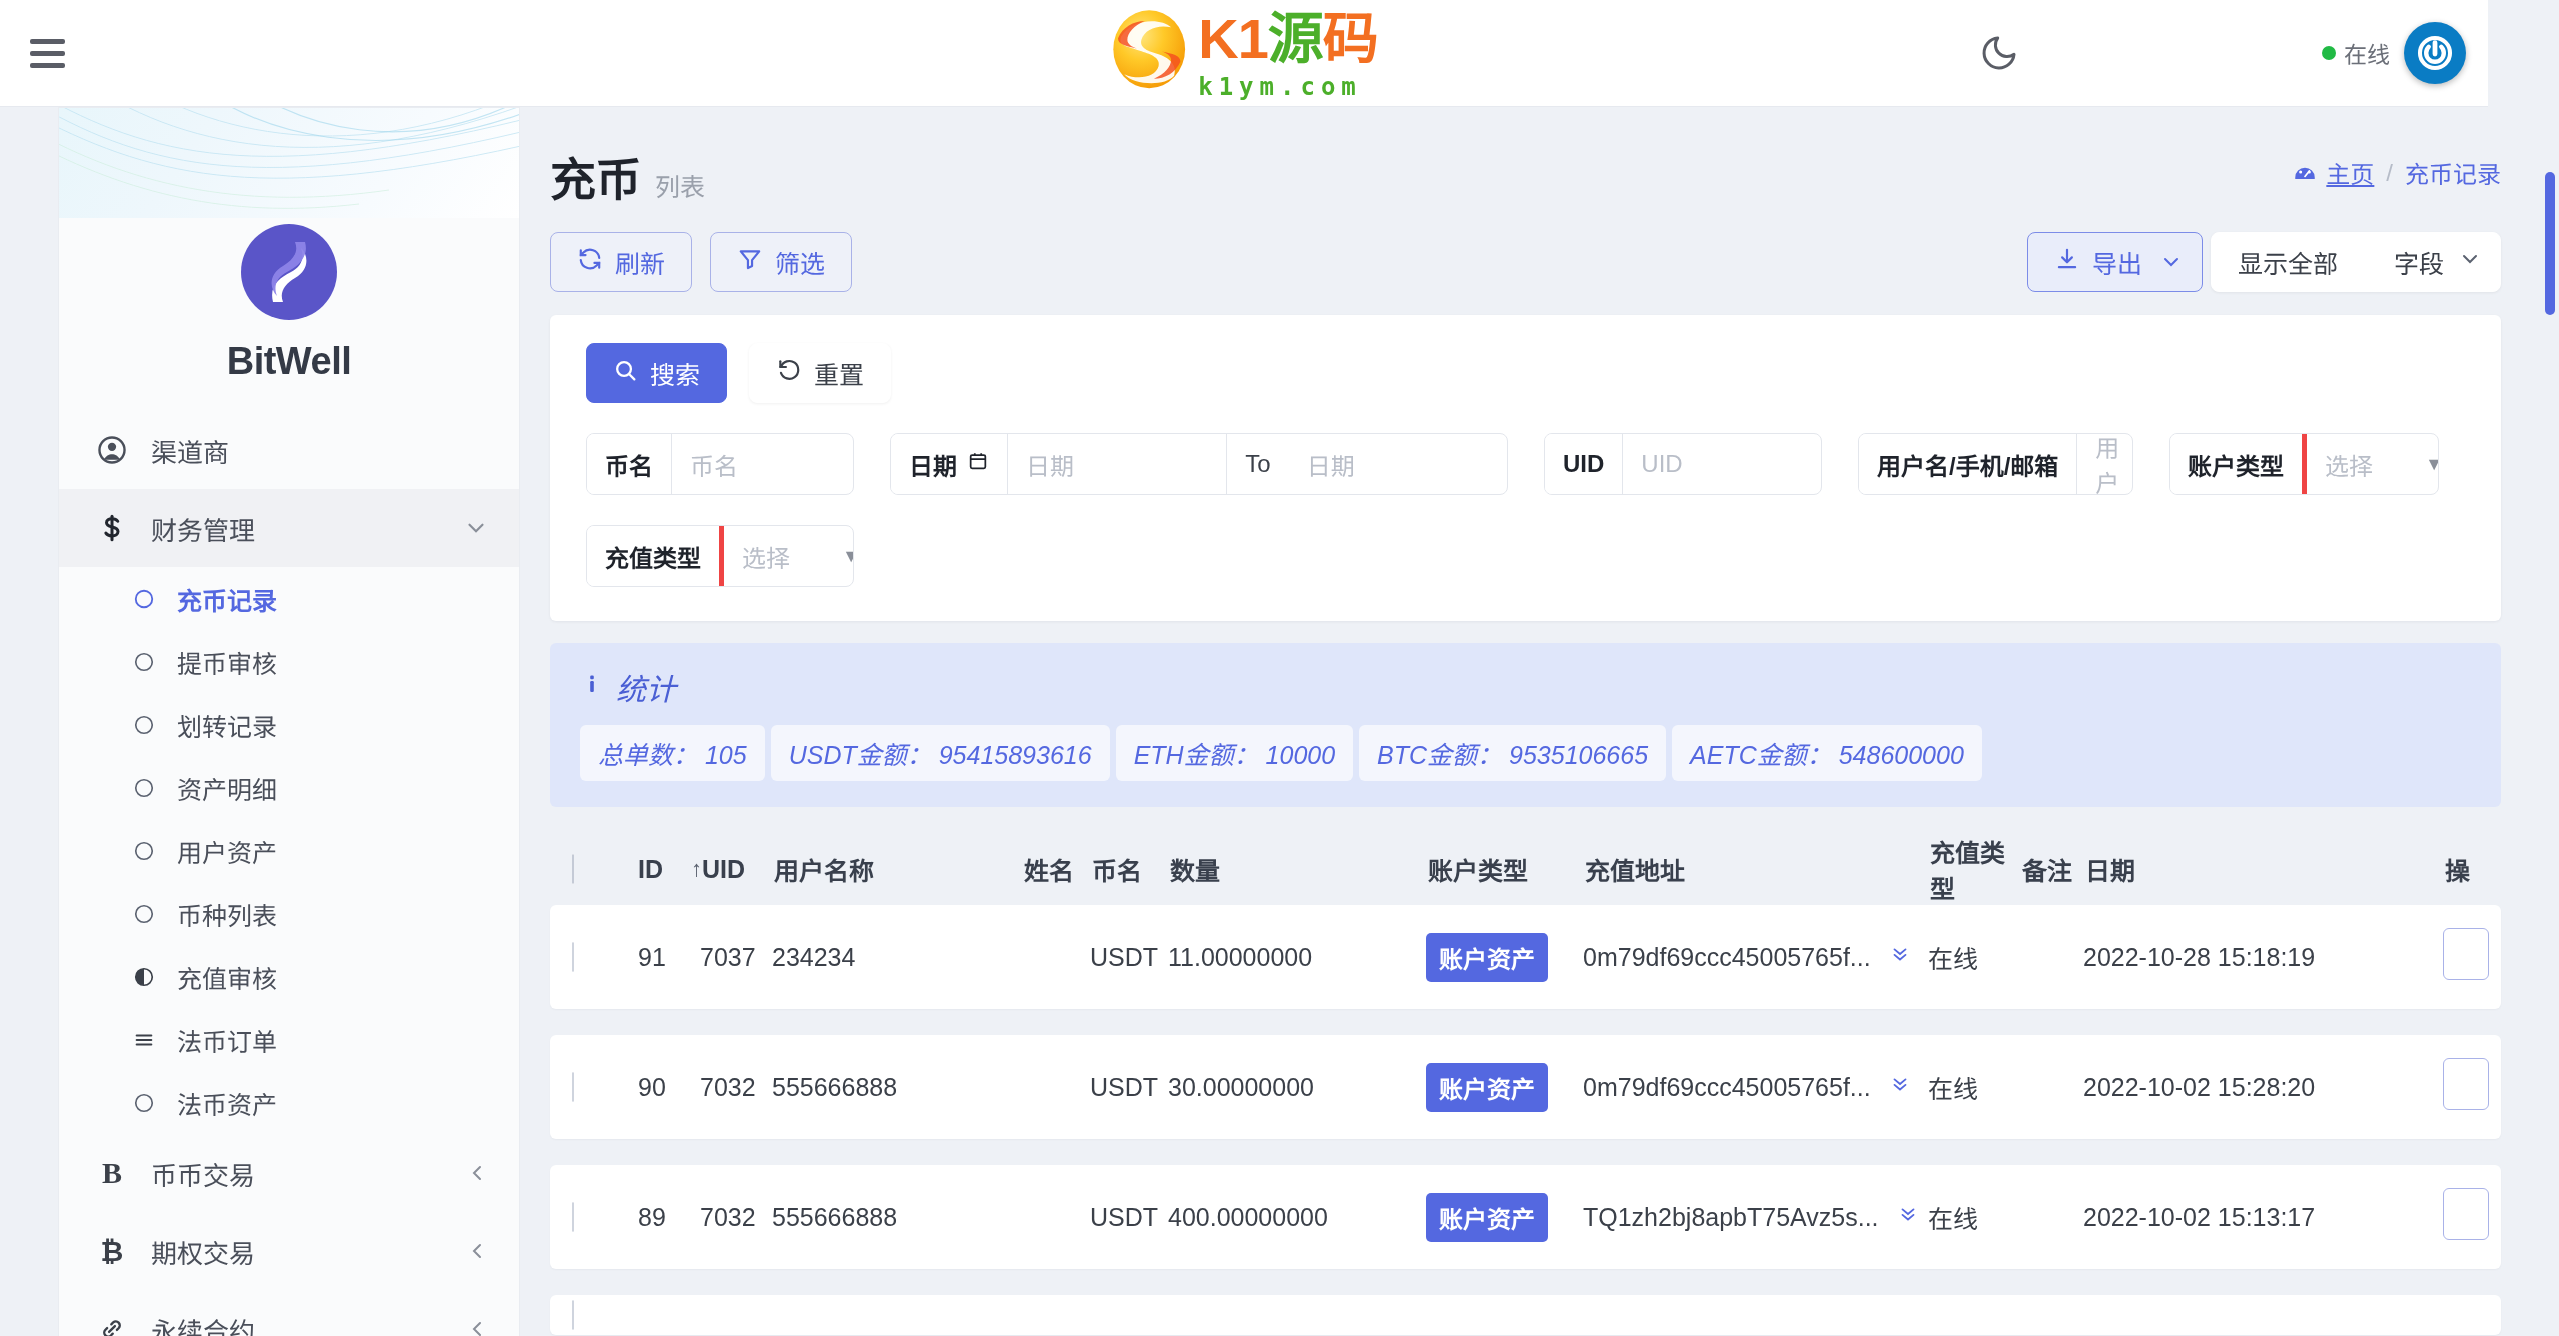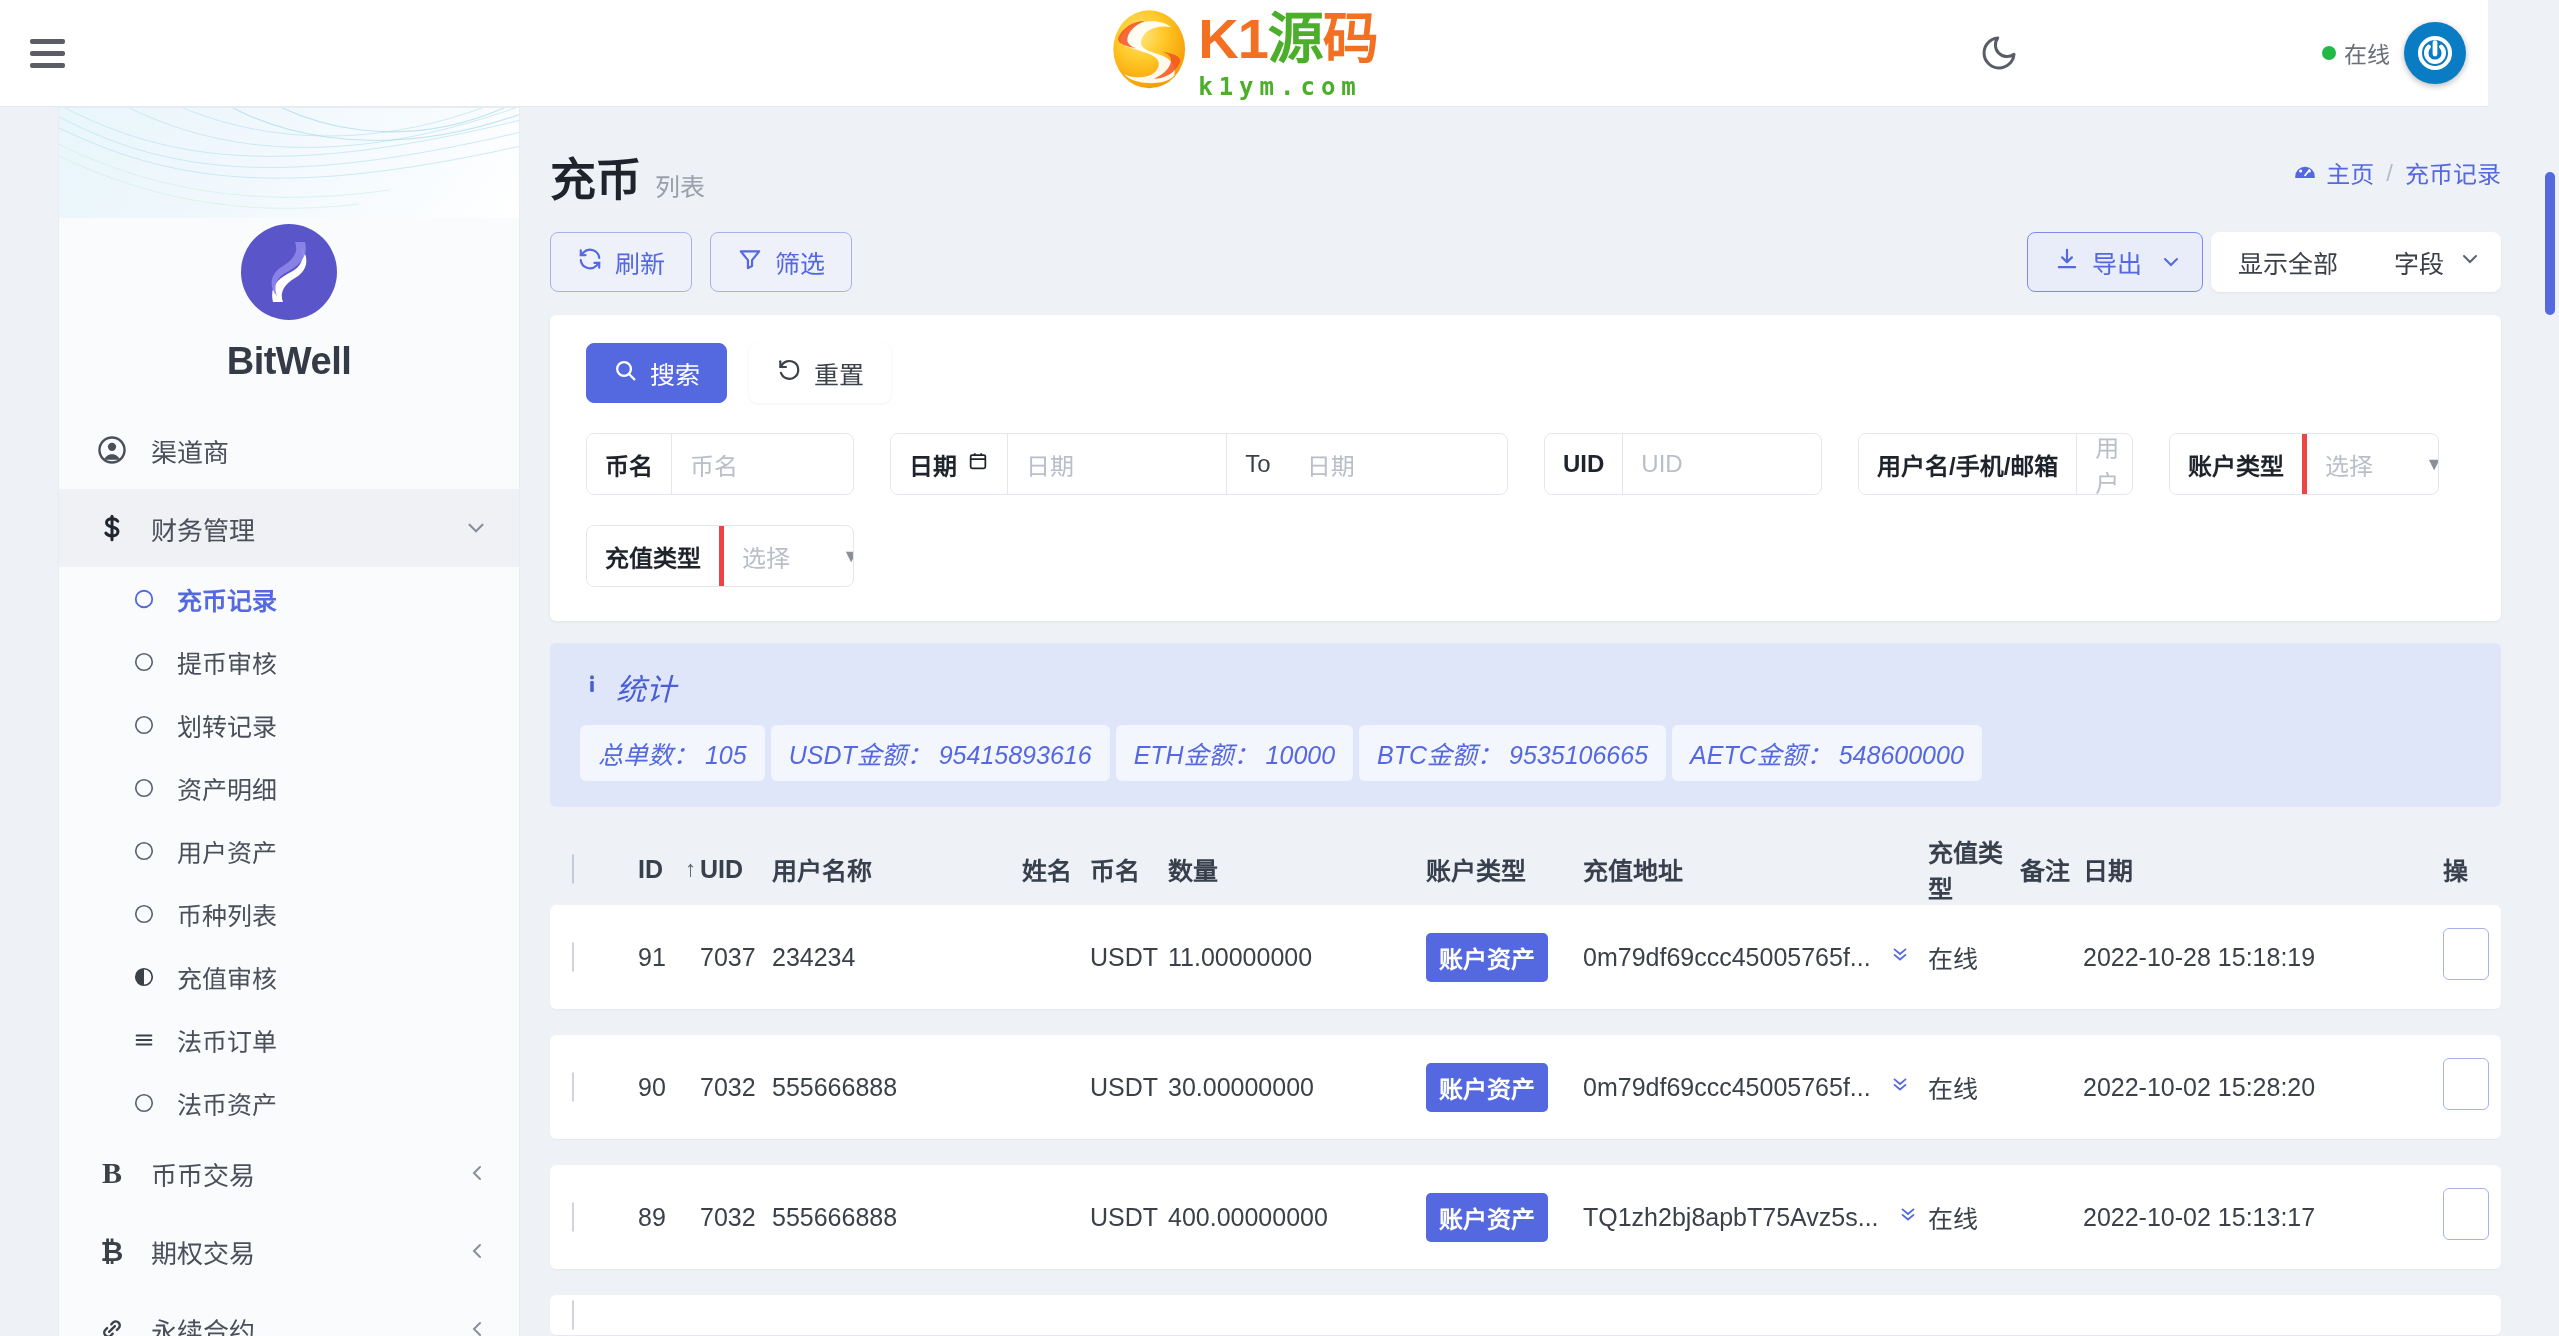--- a/index.html
+++ b/index.html
@@ -134,21 +134,21 @@
   }
   .page-head {
     display: flex; align-items: flex-start; justify-content: space-between;
     height: 62px;
   }
   .page-title { display: flex; align-items: baseline; gap: 14px; }
   .page-title h1 { margin: 0; font-size: 46px; font-weight: 700; color: #1f232b; letter-spacing: -0.5px;}
   .page-title .sub { font-size: 25px; color: #9aa0ab; }
   .crumbs { display: flex; align-items: center; gap: 12px; font-size: 24px; color: #5468e0; padding-top: 12px;}
   .crumbs .sep { color: #b6bcc8; }
-  .crumb-link { color: #5468e0; cursor: pointer; display:flex; align-items:center; gap:8px;}
+  .crumb-link { color: #5468e0; cursor: pointer; display:flex; align-items:flex-end; gap:8px;text-decoration:underline;}
 
   .toolbar {
     margin-top: 26px;
     display: flex; align-items: center; justify-content: space-between;
     height: 62px;
   }
   .tb-left { display: flex; gap: 18px; }
   .tb-right { display: flex; gap: 8px; align-items: center; }
   .btn {
     display: inline-flex; align-items: center; gap: 12px;
@@ -240,21 +240,21 @@
   }
   .trow {
     display: flex; align-items: center;
     height: 104px; padding: 0 0 0 22px;
     background: #ffffff; border-radius: 6px;
     margin-bottom: 26px;
     font-size: 25px; color: #3b4049;
     box-shadow: 0 1px 2px rgba(16,24,40,.04);
   }
   .c-chk   { flex: 0 0 66px; }
-  .c-id    { flex: 0 0 62px; display:flex; align-items:center; gap:22px;}
+  .c-id    { flex: 0 0 62px; display:flex; align-items:center; gap:28px;}
   .c-uid   { flex: 0 0 72px; }
   .c-uname { flex: 0 0 250px; }
   .c-name  { flex: 0 0 68px; }
   .c-coin  { flex: 0 0 78px; }
   .c-amt   { flex: 0 0 258px; }
   .c-acct  { flex: 0 0 157px; }
   .c-addr  { flex: 0 0 345px; display:flex; align-items:center; gap:18px;}
   .c-rtype { flex: 0 0 92px; }
   .c-note  { flex: 0 0 63px; }
   .c-date  { flex: 0 0 360px; }

